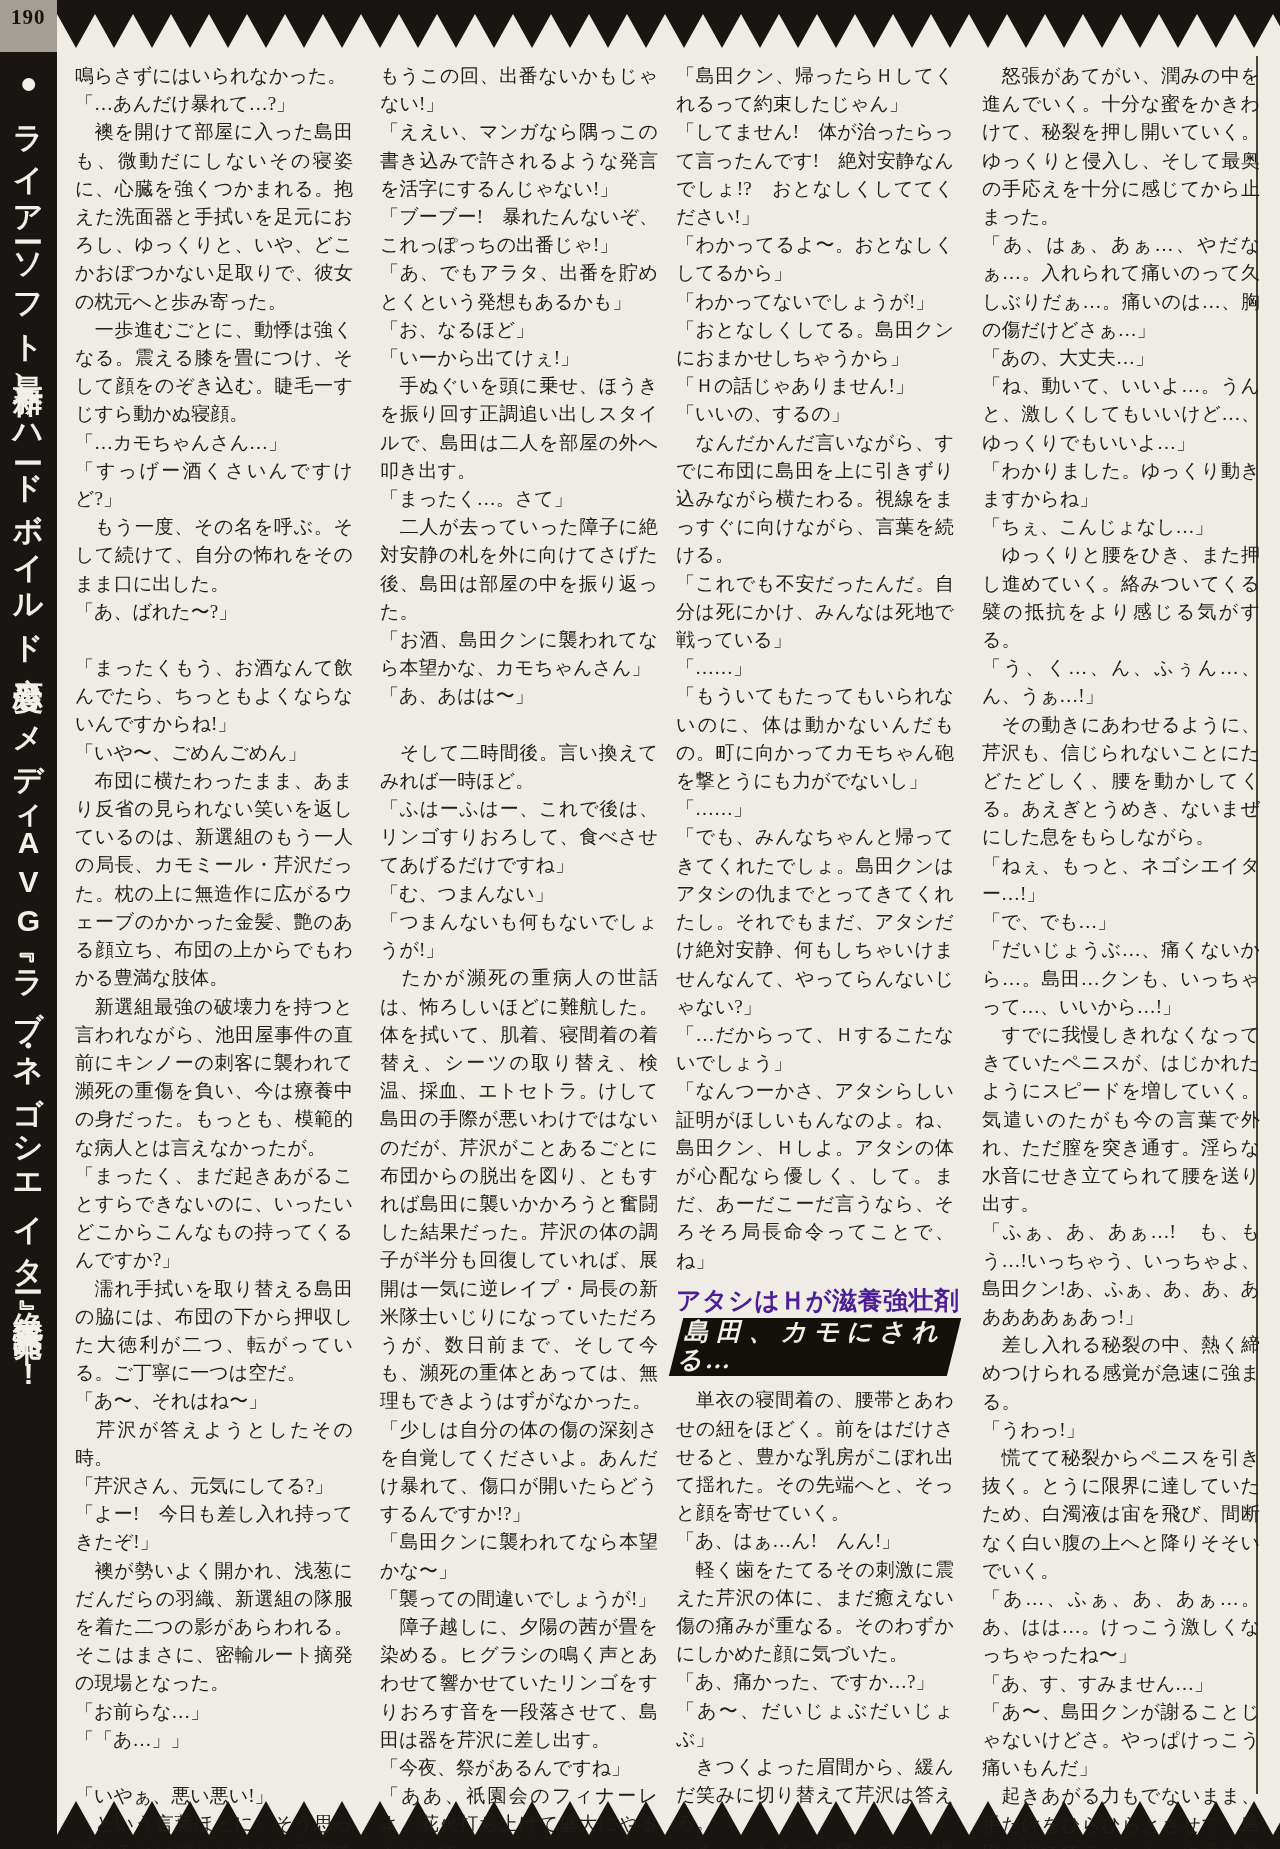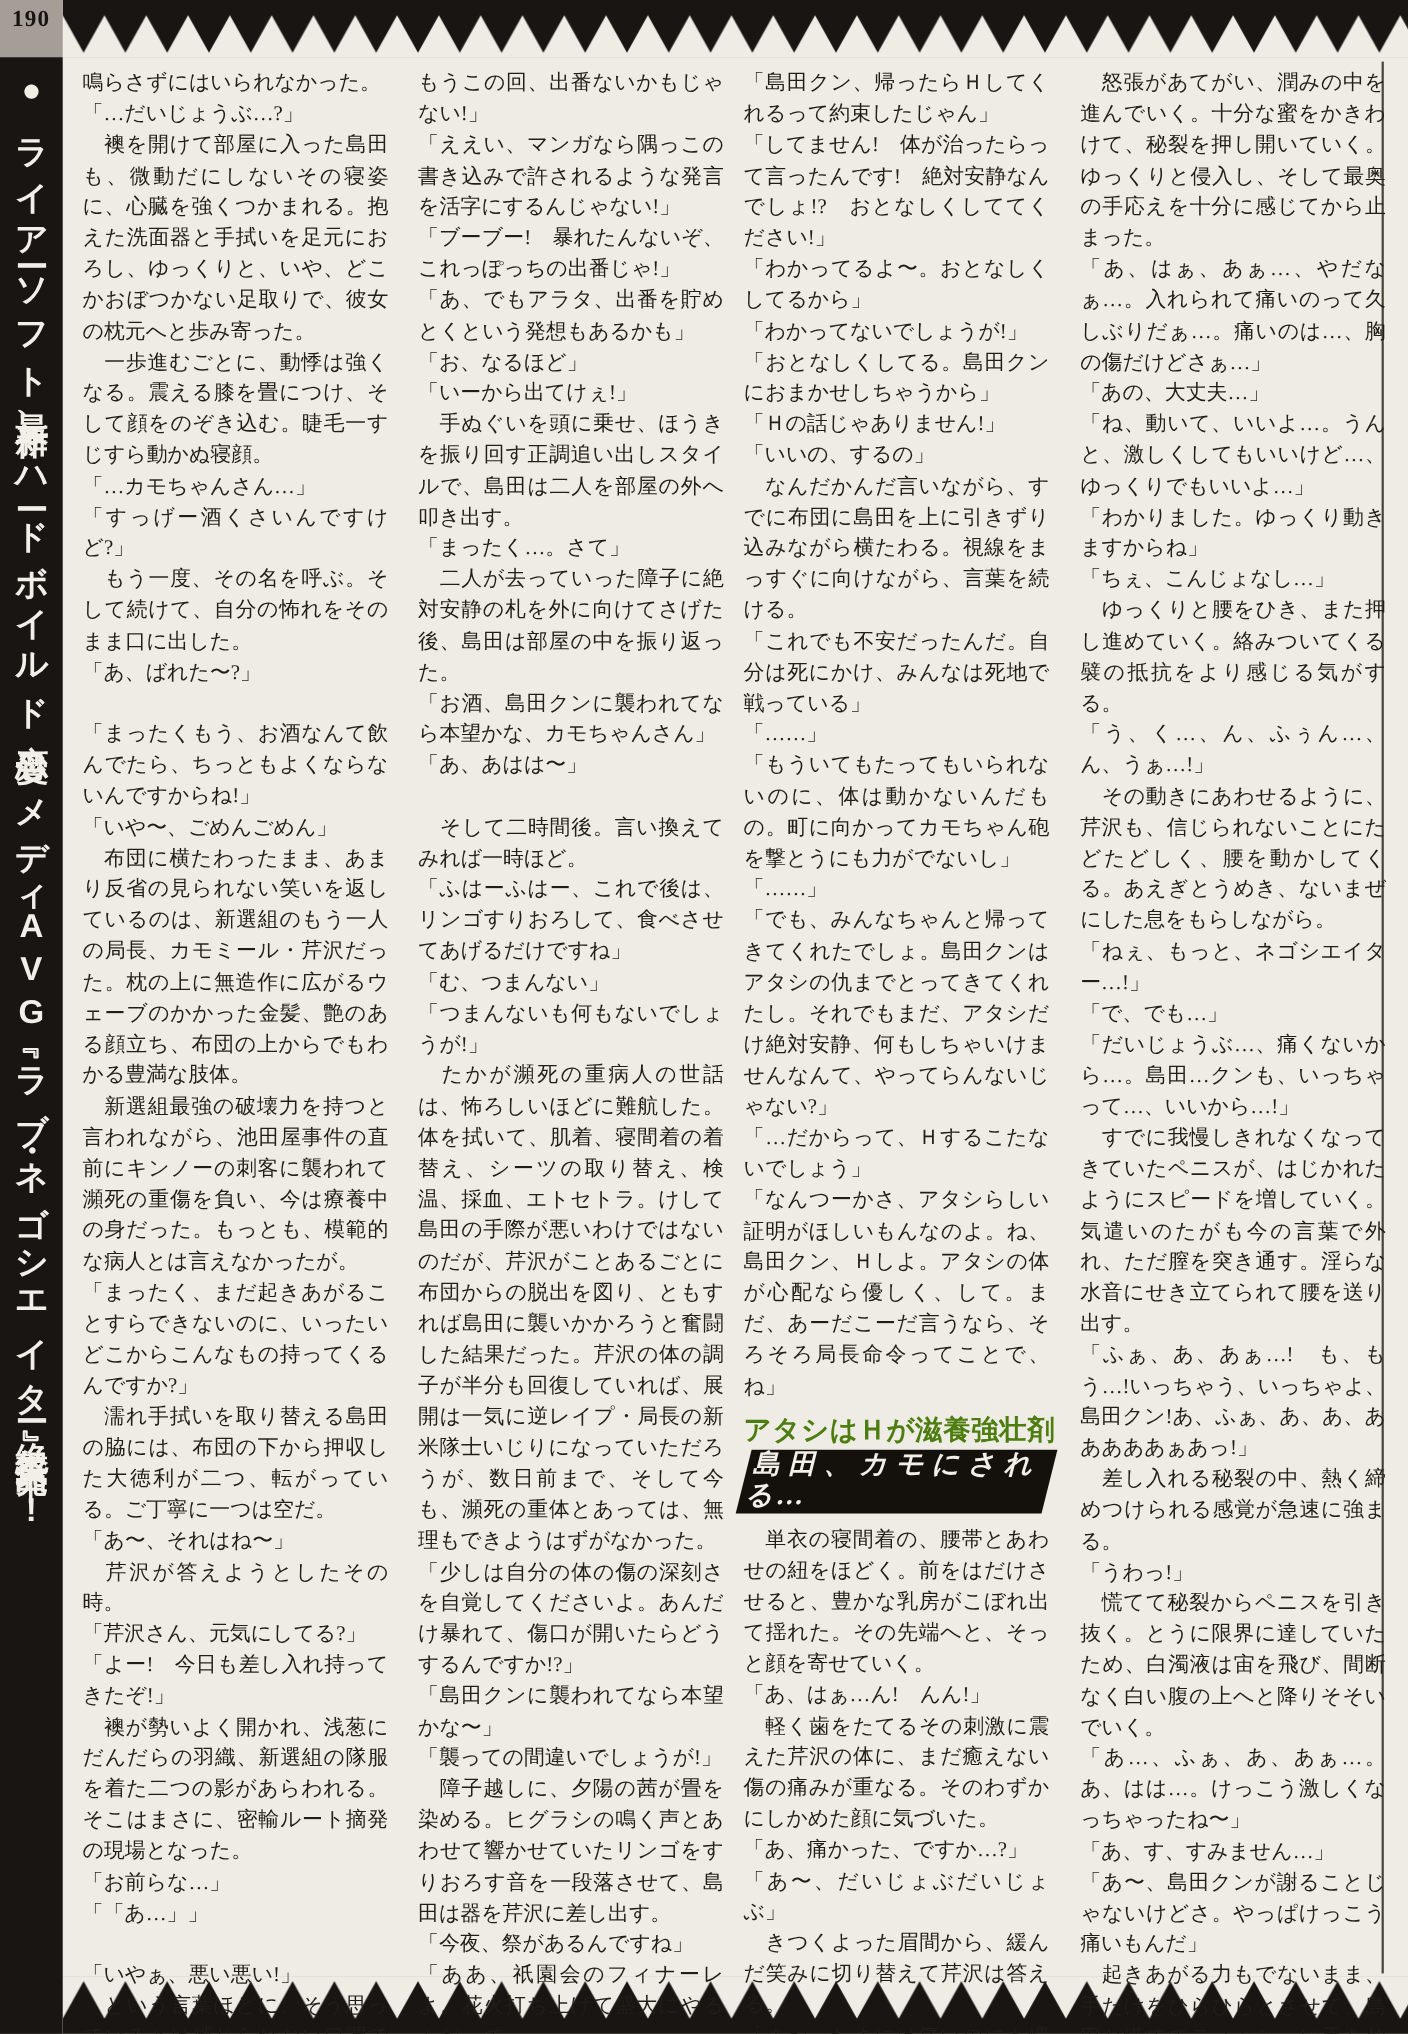--- a/index.html
+++ b/index.html
@@ -22,21 +22,21 @@
   .zzb{position:absolute;left:57px;bottom:0;width:1223px;height:52px;}
   .rightline{position:absolute;left:1256px;top:56px;width:2px;height:1738px;background:#46423a;}
   .col{
     position:absolute;top:62px;width:278px;
     font-size:19px;line-height:28.2px;color:#211d18;
     text-align:justify;letter-spacing:0;
   }
   .col p{margin:0;}
   .col .gap{height:28px;}
   .headline{margin:12px 0 10px;}
-  .hl1{font-size:25px;font-weight:bold;color:#4d7c0f;letter-spacing:0.5px;white-space:nowrap;}
+  .hl1{font-size:25px;font-weight:bold;color:#4c1d95;letter-spacing:0.5px;white-space:nowrap;}
   .hl2{margin-top:3px;}
   .hl2 span{
     display:inline-block;background:#14110d;color:#f2efe9;
     font-size:25px;font-weight:bold;padding:0 16px 2px 6px;
     transform:skewX(-14deg);letter-spacing:2px;
   }
   #col1{left:75px;}
   #col2{left:380px;}
   #col3{left:676px;}
   #col4{left:982px;}
@@ -69,21 +69,21 @@
         <path d="M0,52 H76 V38 L57,4 L38,38 L19,4 L0,38 Z" fill="#181512"></path>
       </pattern>
     </defs>
     <rect width="100%" height="100%" fill="url(#zzbp)"></rect>
   </svg>
 
   <div class="rightline"></div>
 
   <div id="col1" class="col">
       <p>鳴らさずにはいられなかった。</p>
-      <p>「…だいじょうぶ…?」</p>
+      <p>「…あんだけ暴れて…?」</p>
       <p>　襖を開けて部屋に入った島田も、微動だにしないその寝姿に、心臓を強くつかまれる。抱えた洗面器と手拭いを足元におろし、ゆっくりと、いや、どこかおぼつかない足取りで、彼女の枕元へと歩み寄った。</p>
       <p>　一歩進むごとに、動悸は強くなる。震える膝を畳につけ、そして顔をのぞき込む。睫毛一すじすら動かぬ寝顔。</p>
       <p>「…カモちゃんさん…」</p>
       <p>「すっげー酒くさいんですけど?」</p>
       <p>　もう一度、その名を呼ぶ。そして続けて、自分の怖れをそのまま口に出した。</p>
       <p>「あ、ばれた〜?」</p>
       <div class="gap"></div>
       <p>「まったくもう、お酒なんて飲んでたら、ちっともよくならないんですからね!」</p>
       <p>「いや〜、ごめんごめん」</p>
       <p>　布団に横たわったまま、あまり反省の見られない笑いを返しているのは、新選組のもう一人の局長、カモミール・芹沢だった。枕の上に無造作に広がるウェーブのかかった金髪、艶のある顔立ち、布団の上からでもわかる豊満な肢体。</p>

